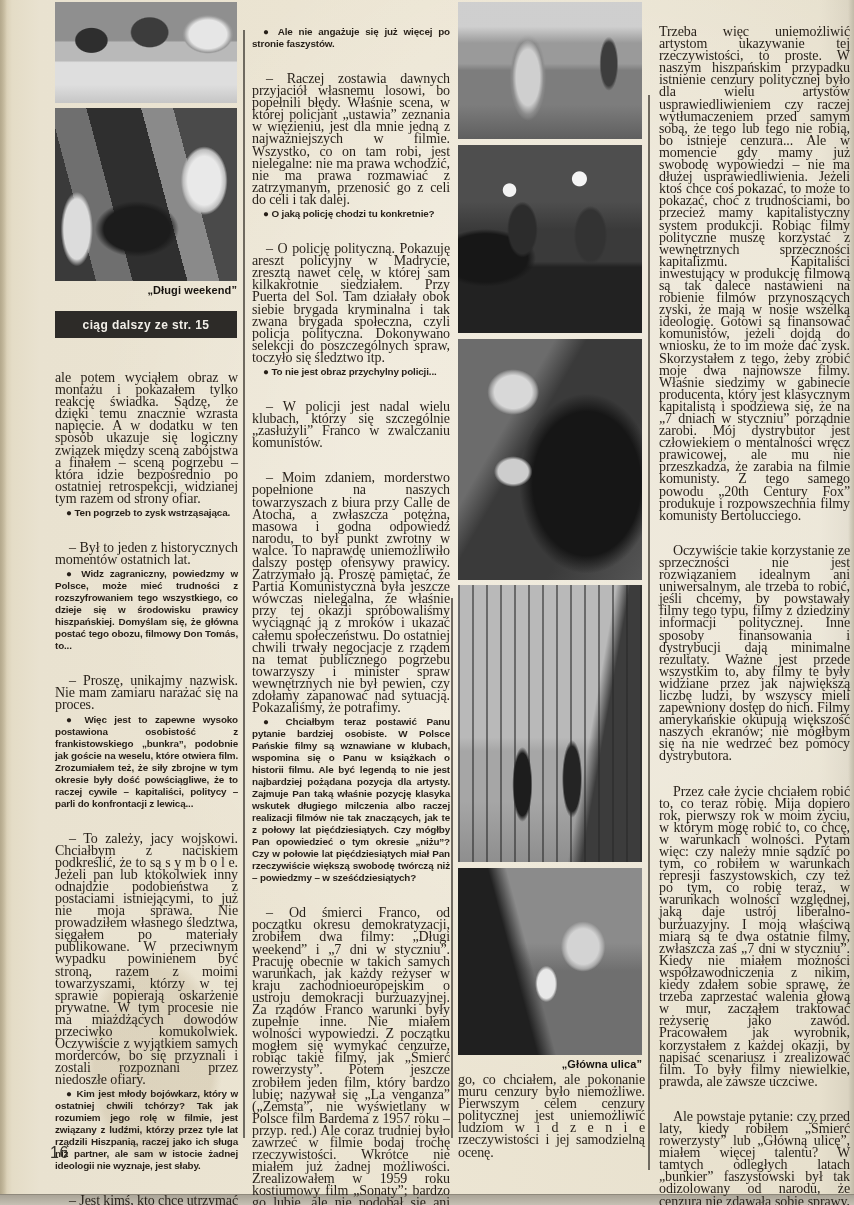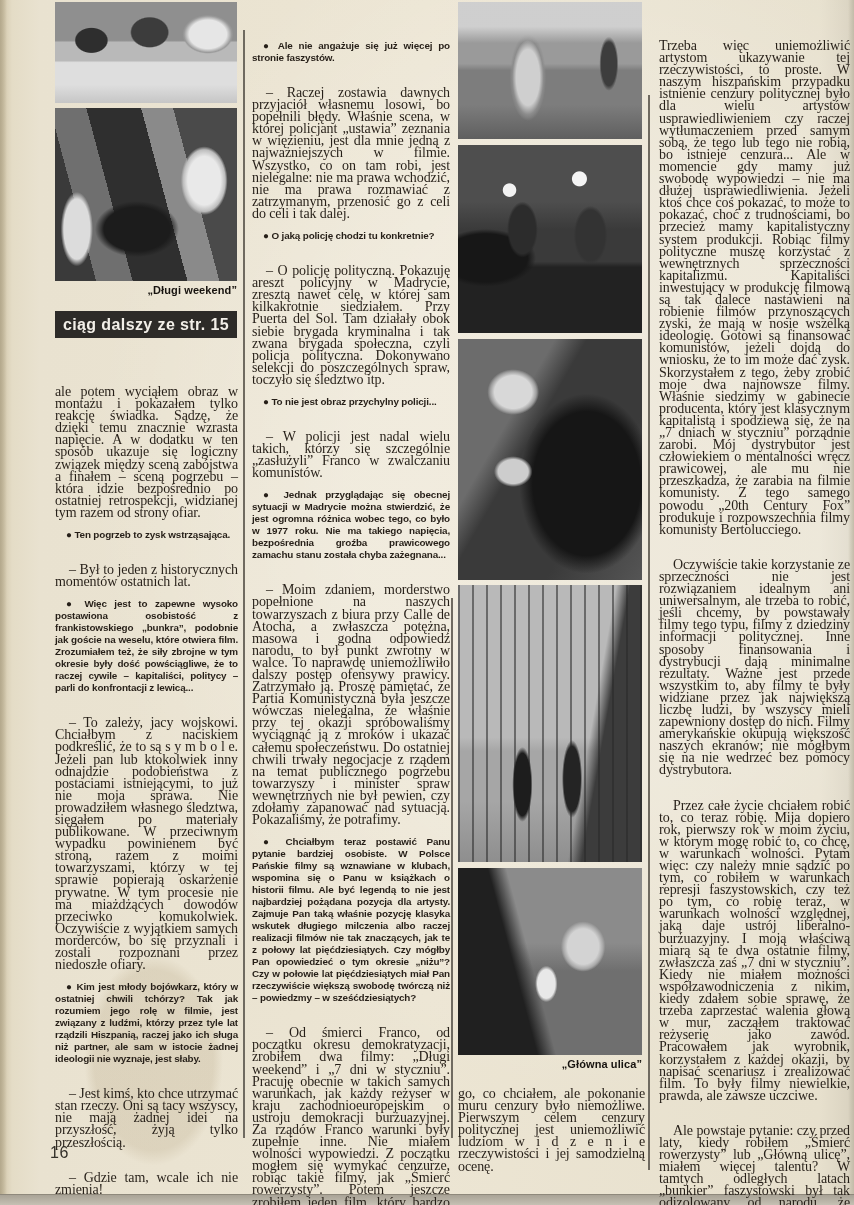--- a/index.html
+++ b/index.html
@@ -23,25 +23,25 @@
   #rule3{left:648px;top:95px;height:1075px;}
 
   
   .col{position:absolute;}
   #col-left  {left:55px; top:372px; width:183px;}
   #col-mid   {left:252px;top:26px;  width:198px;}
   #col-below {left:458px;top:1074px;width:187px;}
   #col-right {left:659px;top:26px;  width:191px;}
 
   .para{margin:4.5px 0 0 0; text-align:justify; hyphens:auto; -webkit-hyphens:auto;}
-  .col .para:first-child{margin-top:14px;}
+  .col .para:first-child{margin-top:0;}
   .a,.body,.cont{font-size:14px; line-height:12.1px; letter-spacing:-.1px;}
   .a,.body{text-indent:14px;margin-top:23px;}
   .cont{text-indent:0;}
-  .q{font-family:"Liberation Sans",sans-serif; font-weight:bold; font-size:9.9px; line-height:12px; letter-spacing:-.15px; text-indent:11px; margin-top:10px;}
+  .q{font-family:"Liberation Sans",sans-serif; font-weight:bold; font-size:9.9px; line-height:12px; letter-spacing:-.15px; text-indent:11px; margin-top:2px;}
 
   
   .photo{position:absolute; left:55px; width:182px; background:#777;}
   .photo3{left:458px; width:184px;}
 
   
   #ph-car{top:2px; height:101px;
     background:
       radial-gradient(ellipse 26px 20px at 20% 38%, #2e2e2e 0 60%, transparent 65%),
       radial-gradient(ellipse 30px 24px at 52% 30%, #3c3c3c 0 60%, transparent 65%),
@@ -92,21 +92,21 @@
   .caption{
     position:absolute; font-family:"Liberation Sans",sans-serif; font-weight:bold;
     font-size:11px; color:#17130f; text-align:right; letter-spacing:.1px;
   }
   #cap-weekend{left:55px; top:284px; width:182px;}
   #cap-glowna {left:458px;top:1058px;width:184px;}
 
   .cont-bar{
     position:absolute; left:55px; top:311px; width:182px; height:27px;
     background:#2d2b28; color:#f2efe8;
-    font-family:"Liberation Sans",sans-serif; font-weight:bold; font-size:16px;
+    font-family:"Liberation Sans",sans-serif; font-weight:bold; font-size:12px;
     display:flex; align-items:center; justify-content:center; letter-spacing:.4px;
   }
   .page-number{
     position:absolute; left:50px; top:1144px;
     font-family:"Liberation Sans",sans-serif; font-size:16px; color:#33302a; letter-spacing:.5px;
   }
 </style>
 </head>
 <body>
 
@@ -131,34 +131,35 @@
   <div class="photo photo3" id="ph-billiard"></div>
   <div class="photo photo3" id="ph-embrace"></div>
   <div class="photo photo3" id="ph-forest"></div>
   <div class="photo photo3" id="ph-couple"></div>
   <div class="caption" id="cap-glowna">„Główna ulica”</div>
 
   <div class="col" id="col-left">
       <p class="para cont">ale potem wyciąłem obraz w montażu i pokazałem tylko reakcję świadka. Sądzę, że dzięki temu znacznie wzrasta napięcie. A w dodatku w ten sposób ukazuje się logiczny związek między sceną zabójstwa a finałem – sceną pogrzebu – która idzie bezpośrednio po ostatniej retrospekcji, widzianej tym razem od strony ofiar.</p>
       <p class="para q">● Ten pogrzeb to zysk wstrząsająca.</p>
       <p class="para a">– Był to jeden z historycznych momentów ostatnich lat.</p>
+      <p class="para q">● Widz zagraniczny, powiedzmy w Polsce, może mieć trudności z rozszyfrowaniem tego wszystkiego, co dzieje się w środowisku prawicy hiszpańskiej. Domyślam się, że główna postać tego obozu, filmowy Don Tomás, to...</p>
+      <p class="para a">– Proszę, unikajmy nazwisk. Nie mam zamiaru narażać się na proces.</p>
       <p class="para q">● Więc jest to zapewne wysoko postawiona osobistość z frankistowskiego „bunkra”, podobnie jak goście na weselu, które otwiera film. Zrozumiałem też, że siły zbrojne w tym okresie były dość powściągliwe, że to raczej cywile – kapitaliści, politycy – parli do konfrontacji z lewicą...</p>
       <p class="para a">– To zależy, jacy wojskowi. Chciałbym z naciskiem podkreślić, że to są s y m b o l e. Jeżeli pan lub ktokolwiek inny odnajdzie podobieństwa z postaciami istniejącymi, to już nie moja sprawa. Nie prowadziłem własnego śledztwa, sięgałem po materiały publikowane. W przeciwnym wypadku powinienem być stroną, razem z moimi towarzyszami, którzy w tej sprawie popierają oskarżenie prywatne. W tym procesie nie ma miażdżących dowodów przeciwko komukolwiek. Oczywiście z wyjątkiem samych morderców, bo się przyznali i zostali rozpoznani przez niedoszłe ofiary.</p>
       <p class="para q">● Kim jest młody bojówkarz, który w ostatniej chwili tchórzy? Tak jak rozumiem jego rolę w filmie, jest związany z ludźmi, którzy przez tyle lat rządzili Hiszpanią, raczej jako ich sługa niż partner, ale sam w istocie żadnej ideologii nie wyznaje, jest słaby.</p>
       <p class="para a">– Jest kimś, kto chce utrzymać stan rzeczy. Oni są tacy wszyscy, nie mają żadnej idei na przyszłość, żyją tylko przeszłością.</p>
       <p class="para a">– Gdzie tam, wcale ich nie zmienia!</p>
     </div>
   <div class="col" id="col-mid">
       <p class="para q">● Ale nie angażuje się już więcej po stronie faszystów.</p>
       <p class="para a">– Raczej zostawia dawnych przyjaciół własnemu losowi, bo popełnili błędy. Właśnie scena, w której policjant „ustawia” zeznania w więzieniu, jest dla mnie jedną z najważniejszych w filmie. Wszystko, co on tam robi, jest nielegalne: nie ma prawa wchodzić, nie ma prawa rozmawiać z zatrzymanym, przenosić go z celi do celi i tak dalej.</p>
       <p class="para q">● O jaką policję chodzi tu konkretnie?</p>
       <p class="para a">– O policję polityczną. Pokazuję areszt policyjny w Madrycie, zresztą nawet celę, w której sam kilkakrotnie siedziałem. Przy Puerta del Sol. Tam działały obok siebie brygada kryminalna i tak zwana brygada społeczna, czyli policja polityczna. Dokonywano selekcji do poszczególnych spraw, toczyło się śledztwo itp.</p>
       <p class="para q">● To nie jest obraz przychylny policji...</p>
-      <p class="para a">– W policji jest nadal wielu takich, którzy się szczególnie „zasłużyli” Franco w zwalczaniu komunistów.</p>
-      <p class="para q">● Jednak przyglądając się obecnej sytuacji w Madrycie można stwierdzić, że jest ogromna różnica wobec tego, co było w 1977 roku. Nie ma takiego napięcia, bezpośrednia groźba prawicowego zamachu stanu została chyba zażegnana...</p>
+      <p class="para a">– W policji jest nadal wielu klubach, którzy się szczególnie „zasłużyli” Franco w zwalczaniu komunistów.</p>
       <p class="para a">– Moim zdaniem, morderstwo popełnione na naszych towarzyszach z biura przy Calle de Atocha, a zwłaszcza potężna, masowa i godna odpowiedź narodu, to był punkt zwrotny w walce. To naprawdę uniemożliwiło dalszy postęp ofensywy prawicy. Zatrzymało ją. Proszę pamiętać, że Partia Komunistyczna była jeszcze wówczas nielegalna, że właśnie przy tej okazji spróbowaliśmy wyciągnąć ją z mroków i ukazać całemu społeczeństwu. Do ostatniej chwili trwały negocjacje z rządem na temat publicznego pogrzebu towarzyszy i minister spraw wewnętrznych nie był pewien, czy zdołamy zapanować nad sytuacją. Pokazaliśmy, że potrafimy.</p>
       <p class="para q">● Chciałbym teraz postawić Panu pytanie bardziej osobiste. W Polsce Pańskie filmy są wznawiane w klubach, wspomina się o Panu w książkach o historii filmu. Ale być legendą to nie jest najbardziej pożądana pozycja dla artysty. Zajmuje Pan taką właśnie pozycję klasyka wskutek długiego milczenia albo raczej realizacji filmów nie tak znaczących, jak te z połowy lat pięćdziesiątych. Czy mógłby Pan opowiedzieć o tym okresie „niżu”? Czy w połowie lat pięćdziesiątych miał Pan rzeczywiście większą swobodę twórczą niż – powiedzmy – w sześćdziesiątych?</p>
       <p class="para a">– Od śmierci Franco, od początku okresu demokratyzacji, zrobiłem dwa filmy: „Długi weekend” i „7 dni w styczniu”. Pracuję obecnie w takich samych warunkach, jak każdy reżyser w kraju zachodnioeuropejskim o ustroju demokracji burżuazyjnej. Za rządów Franco warunki były zupełnie inne. Nie miałem wolności wypowiedzi. Z początku mogłem się wymykać cenzurze, robiąc takie filmy, jak „Śmierć rowerzysty”. Potem jeszcze zrobiłem jeden film, który bardzo lubię; nazywał się „La venganza” („Zemsta”, nie wyświetlany w Polsce film Bardema z 1957 roku – przyp. red.) Ale coraz trudniej było zawrzeć w filmie bodaj trochę rzeczywistości. Wkrótce nie miałem już żadnej możliwości. Zrealizowałem w 1959 roku kostiumowy film „Sonaty”; bardzo go lubię, ale nie podobał się ani publiczności, ani krytykom. Szukałem aż tak skomplikowanej drogi wyrażenia te-</p>
     </div>
   <div class="col" id="col-below">
       <p class="para cont">go, co chciałem, ale pokonanie muru cenzury było niemożliwe. Pierwszym celem cenzury politycznej jest uniemożliwić ludziom w i d z e n i e rzeczywistości i jej samodzielną ocenę.</p>
     </div>
   <div class="col" id="col-right">
       <p class="para cont">Trzeba więc uniemożliwić artystom ukazywanie tej rzeczywistości, to proste. W naszym hiszpańskim przypadku istnienie cenzury politycznej było dla wielu artystów usprawiedliwieniem czy raczej wytłumaczeniem przed samym sobą, że tego lub tego nie robią, bo istnieje cenzura... Ale w momencie gdy mamy już swobodę wypowiedzi – nie ma dłużej usprawiedliwienia. Jeżeli ktoś chce coś pokazać, to może to pokazać, choć z trudnościami, bo przecież mamy kapitalistyczny system produkcji. Robiąc filmy polityczne muszę korzystać z wewnętrznych sprzeczności kapitalizmu. Kapitaliści inwestujący w produkcję filmową są tak dalece nastawieni na robienie filmów przynoszących zyski, że mają w nosie wszelką ideologię. Gotowi są finansować komunistów, jeżeli dojdą do wniosku, że to im może dać zysk. Skorzystałem z tego, żeby zrobić moje dwa najnowsze filmy. Właśnie siedzimy w gabinecie producenta, który jest klasycznym kapitalistą i spodziewa się, że na „7 dniach w styczniu” porządnie zarobi. Mój dystrybutor jest człowiekiem o mentalności wręcz prawicowej, ale mu nie przeszkadza, że zarabia na filmie komunisty. Z tego samego powodu „20th Century Fox” produkuje i rozpowszechnia filmy komunisty Bertolucciego.</p>
       <p class="para body">Oczywiście takie korzystanie ze sprzeczności nie jest rozwiązaniem idealnym ani uniwersalnym, ale trzeba to robić, jeśli chcemy, by powstawały filmy tego typu, filmy z dziedziny informacji politycznej. Inne sposoby finansowania i dystrybucji dają minimalne rezultaty. Ważne jest przede wszystkim to, aby filmy te były widziane przez jak największą liczbę ludzi, by wszyscy mieli zapewniony dostęp do nich. Filmy amerykańskie okupują większość naszych ekranów; nie mógłbym się na nie wedrzeć bez pomocy dystrybutora.</p>

